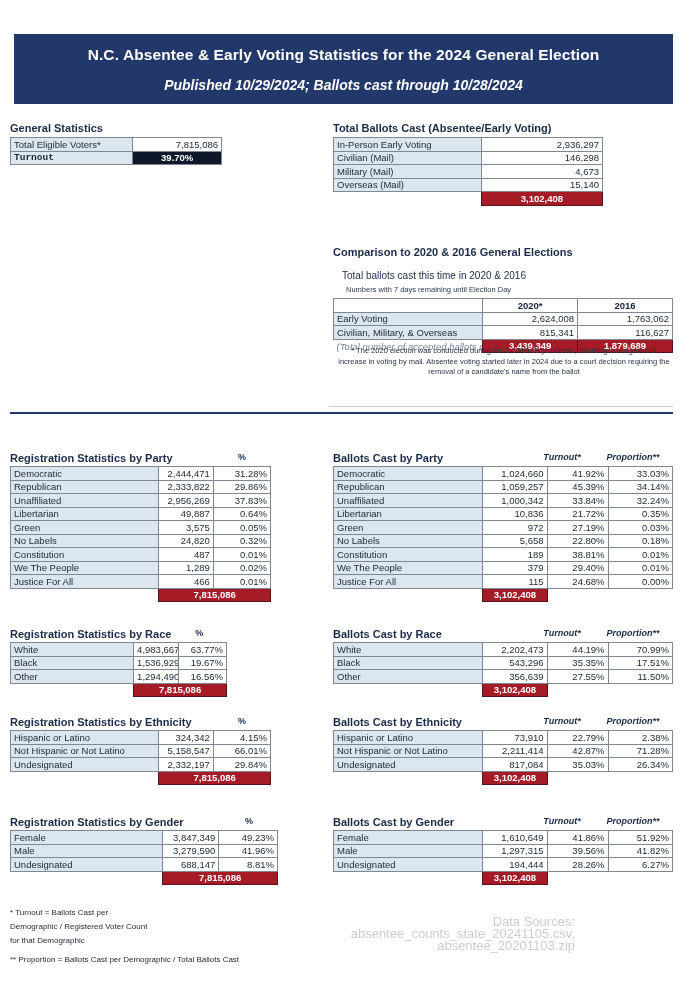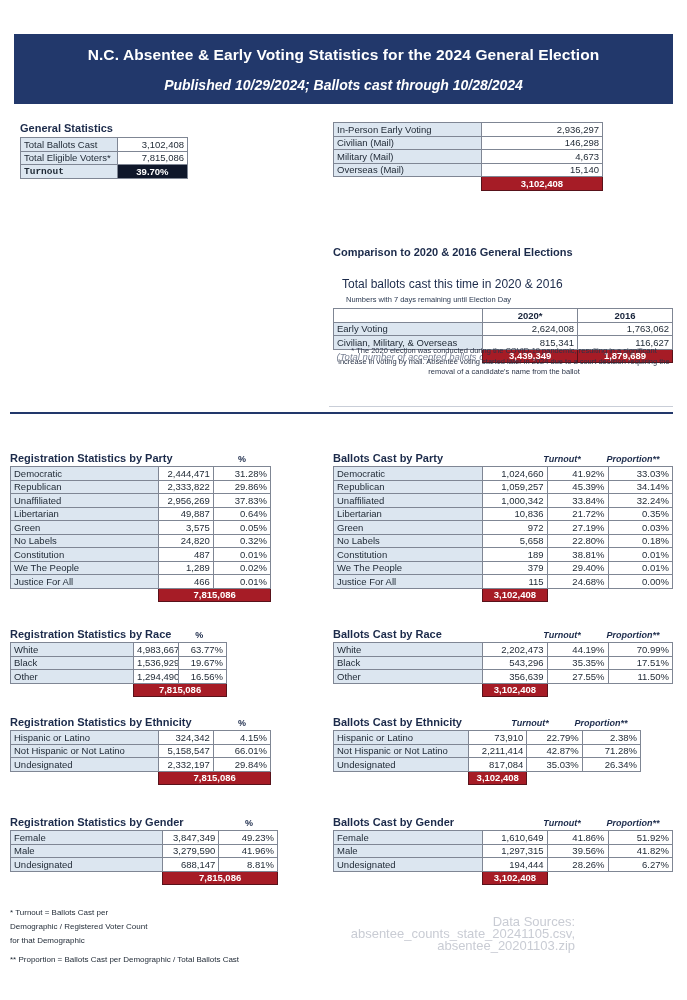--- a/index.html
+++ b/index.html
@@ -42,21 +42,20 @@
   .section { position: absolute; }
   .sec-title {
     font-size: 11px;
     font-weight: bold;
     color: #1b2a4a;
     margin: 0 0 3px 0;
     white-space: nowrap;
   }
   .sec-head-row {
     display: flex;
-    align-items: flex-end;
     margin-bottom: 2px;
   }
   .sec-head-row .sec-title { flex: 1 1 auto; margin-bottom: 0; }
   .col-head {
     font-size: 9px;
     font-weight: bold;
     font-style: italic;
     color: #1b2a4a;
     text-align: center;
     white-space: nowrap;
@@ -121,24 +120,24 @@
     text-align: center;
   }
 
   
   .cmp-title {
     font-size: 11px;
     font-weight: bold;
     color: #1b2a4a;
   }
   .cmp-sub {
-    font-size: 12px;
+    font-size: 10px;
     color: #1b2a4a;
     padding-left: 9px;
-    margin-top: 19px;
+    margin-top: 12px;
   }
   .cmp-note {
     font-size: 7.5px;
     color: #2c3a52;
     padding-left: 13px;
     margin-top: 4px;
     margin-bottom: 4px;
   }
   td.italic-note {
     background: #ffffff;
@@ -197,45 +196,42 @@
   }
 </style>
 </head>
 <body>
 
 <div class="banner">
   <div class="banner-title">N.C. Absentee &amp; Early Voting Statistics for the 2024 General Election</div>
   <div class="banner-sub">Published 10/29/2024; Ballots cast through 10/28/2024</div>
 </div>
 
-<div class="section" id="sec-general" style="left:20px; top:122px; width:168px;">
+<div class="section" id="sec-general" style="left:10px; top:122px; width:212px;">
   <div class="sec-title">General Statistics</div>
   <table class="stat">
     <colgroup>
         <col style="width:58%">
         <col style="width:42%">
       </colgroup>
     <tbody id="tb-general">
         <tr>
-          <td class="lbl">Total Ballots Cast</td>
-          <td class="num">3,102,408</td>
-        </tr>
-        <tr>
           <td class="lbl">Total Eligible Voters*</td>
           <td class="num">7,815,086</td>
         </tr>
         <tr>
           <td class="lbl" style="font-weight: bold; font-family: Liberation Mono, monospace;">Turnout</td>
           <td class="turnout-hl" style="font-weight: bold;">39.70%</td>
         </tr>
       </tbody>
   </table>
 </div>
 
 <div class="section" id="sec-totalcast" style="left:333px; top:122px; width:270px;">
+  <div class="sec-title">Total Ballots Cast (Absentee/Early Voting)</div>
   <table class="stat">
     <colgroup>
         <col style="width:55%">
         <col style="width:45%">
       </colgroup>
     <tbody id="tb-totalcast">
         <tr>
           <td class="lbl">In-Person Early Voting</td>
           <td class="num">2,936,297</td>
         </tr>
@@ -546,21 +542,21 @@
           <td class="pct">29.84%</td>
         </tr>
         <tr class="total">
           <td class="blank"></td>
           <td class="" colspan="2">7,815,086</td>
         </tr>
       </tbody>
   </table>
 </div>
 
-<div class="section" style="left:333px; top:716px; width:308px;">
+<div class="section" style="left:333px; top:716px; width:340px;">
   <div class="sec-head-row">
     <div class="sec-title">Ballots Cast by Ethnicity</div>
     <div class="col-head" style="width:62px;">Turnout*</div>
     <div class="col-head" style="width:80px;">Proportion**</div>
   </div>
   <table class="stat">
     <colgroup>
         <col style="width:44%">
         <col style="width:19%">
         <col style="width:18%">

